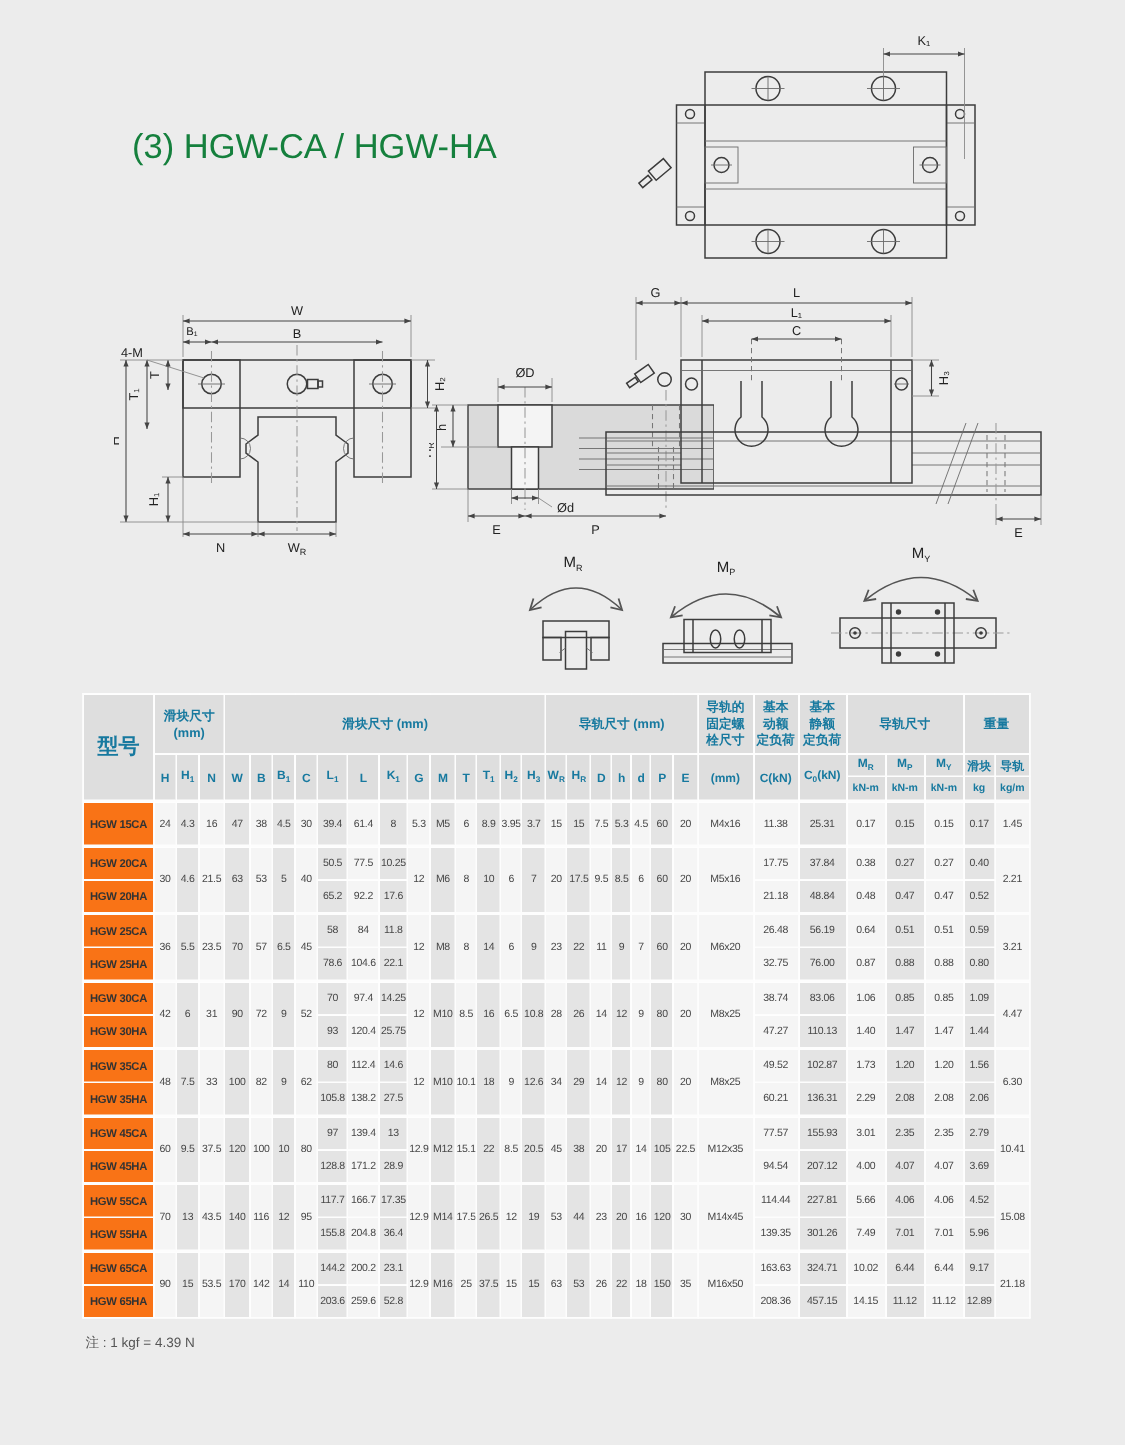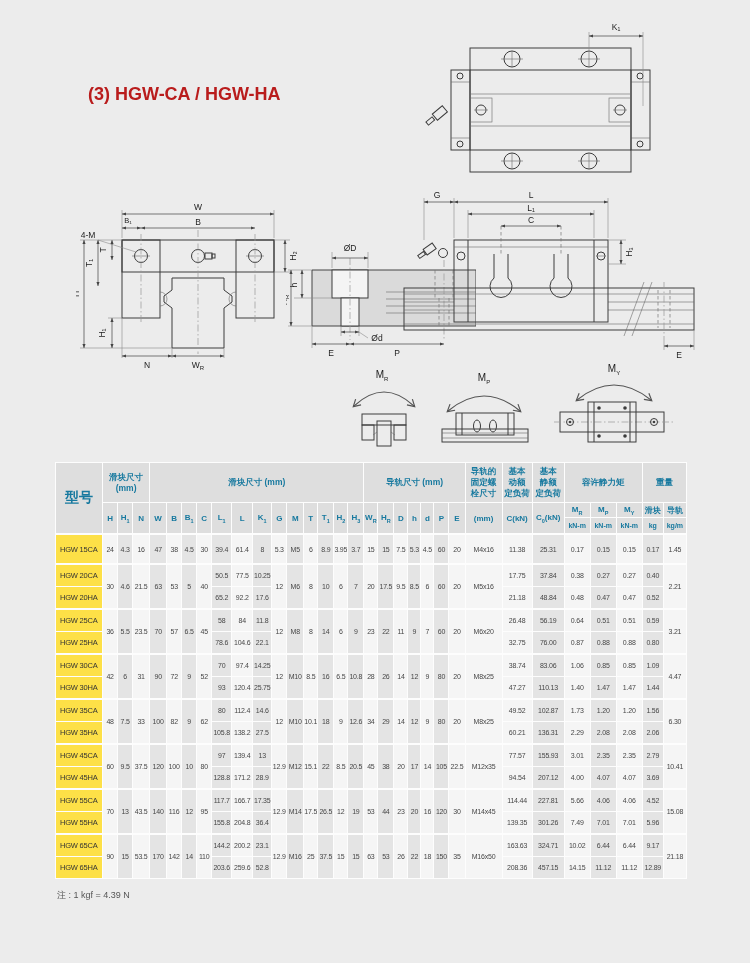--- a/index.html
+++ b/index.html
@@ -1,21 +1,21 @@
 <!DOCTYPE html>
 <html><head>
 <meta charset="utf-8">
 <style>
   html,body{margin:0;padding:0;}
   body{
     width:750px;height:963px;background:#ececec;position:relative;overflow:hidden;
     font-family:"Liberation Sans",sans-serif;
   }
   .page-title{
-    position:absolute;left:88px;top:84px;font-size:18px;font-weight:bold;color:#b91c1c;
+    position:absolute;left:88px;top:84px;font-size:23px;font-weight:normal;color:#15803d;
   }
   .dwg{position:absolute;}
   .lb{font-family:"Liberation Sans",sans-serif;font-size:8.5px;fill:#222;text-anchor:middle;}
   .lbs{font-size:6px;}
   .ol{stroke:#3c3c3c;stroke-width:1;fill:none;}
   .thin{stroke:#6a6a6a;stroke-width:0.6;fill:none;}
   .dim{stroke:#444;stroke-width:0.7;fill:none;marker-start:url(#da);marker-end:url(#da);}
   .ext{stroke:#8a8a8a;stroke-width:0.6;fill:none;}
   .cl{stroke:#999;stroke-width:0.7;fill:none;stroke-dasharray:7 2.5 1.5 2.5;}
   .dash{stroke:#777;stroke-width:0.7;fill:none;stroke-dasharray:3.5 2.5;}
@@ -29,21 +29,21 @@
   thead th{background:#dedede;color:#17799f;font-weight:bold;}
   .th-group{font-size:8.5px;line-height:1.3;white-space:pre-line;padding:3px 1px;}
   .th-model{font-size:14px;}
   .th-let{font-size:8px;height:24px;}
   .th-s1{height:14px;}
   .th-unit{font-size:7px;height:15px;font-weight:bold;}
   sub{font-size:5.5px;}
   tbody td{font-size:7px;color:#474747;height:21px;letter-spacing:-0.2px;}
   tbody tr.tall td{height:28px;}
   tr.band-start td{border-top:2px solid #fdfdfd;}
-  .td-model{text-align:left;padding-left:4px;font-weight:normal;color:#333;background:#fde047;font-size:7.5px;white-space:nowrap;}
+  .td-model{text-align:left;padding-left:4px;font-weight:bold;color:#333;background:#f97316;font-size:7.5px;white-space:nowrap;}
   .cL{background:#f5f5f5;}
   .cD{background:#e4e4e4;}
   .note{position:absolute;left:57px;top:889px;font-size:9px;color:#555;}
 </style>
 </head>
 <body>
 
 <svg width="0" height="0" style="position:absolute" aria-hidden="true">
   <defs>
     <marker id="da" viewBox="0 0 10 10" refX="9" refY="5" markerWidth="7" markerHeight="7" orient="auto-start-reverse">
@@ -330,21 +330,21 @@
           <th class="th-group" colspan="7">导轨尺寸 (mm)</th>
           <th class="th-group" colspan="1">导轨的
 固定螺
 栓尺寸</th>
           <th class="th-group" colspan="1">基本
 动额
 定负荷</th>
           <th class="th-group" colspan="1">基本
 静额
 定负荷</th>
-          <th class="th-group" colspan="3">容许静力矩</th>
+          <th class="th-group" colspan="3">导轨尺寸</th>
           <th class="th-group" colspan="2">重量</th>
         </tr>
         <tr>
           <th class="th-let" rowspan="2">H</th>
           <th class="th-let" rowspan="2">H<sub>1</sub></th>
           <th class="th-let" rowspan="2">N</th>
           <th class="th-let" rowspan="2">W</th>
           <th class="th-let" rowspan="2">B</th>
           <th class="th-let" rowspan="2">B<sub>1</sub></th>
           <th class="th-let" rowspan="2">C</th>

